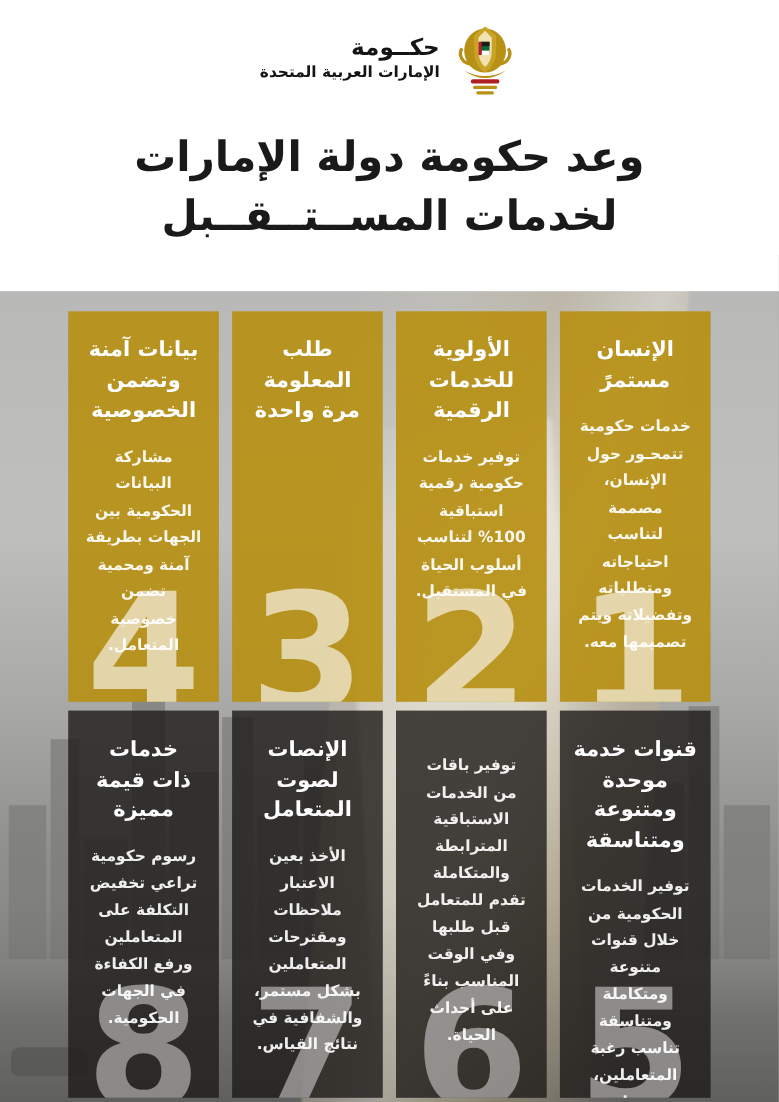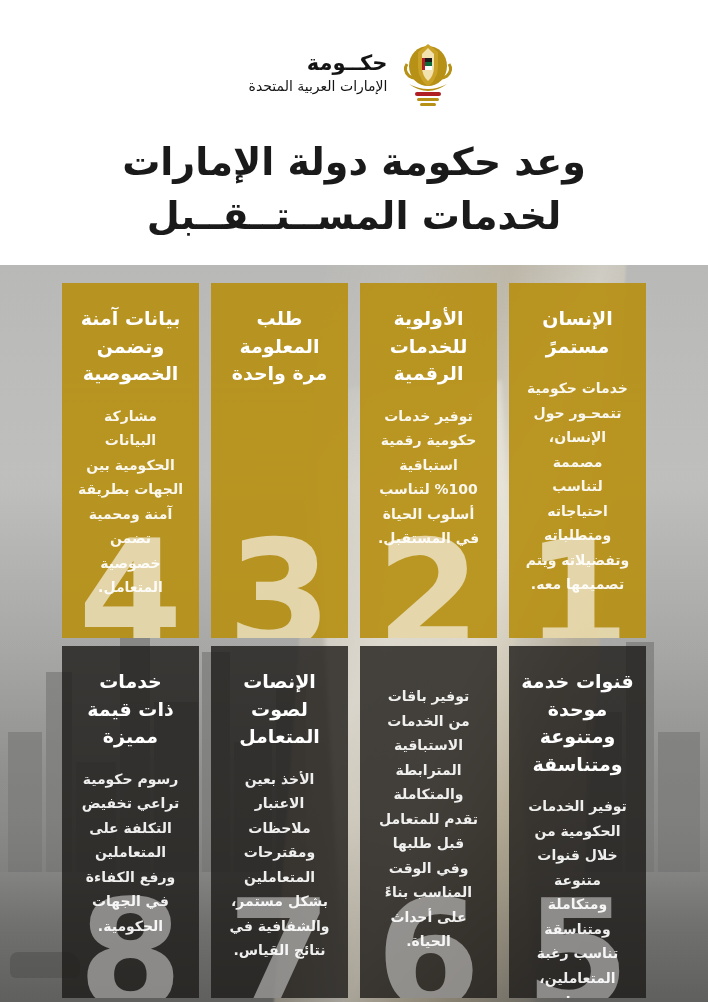--- a/index.html
+++ b/index.html
@@ -17,39 +17,39 @@
     position:relative;
     height:265px;
     background:#ffffff;
     text-align:center;
   }
   .emblem-row{
     display:flex;
     align-items:center;
     justify-content:center;
     gap:10px;
-    padding-top:36px;
+    padding-top:16px;
     direction:rtl;
   }
   .emblem{
     width:62px;height:74px;
     position:relative;
     flex:0 0 auto;
   }
   .emblem svg{display:block;}
   .gov-words{
     text-align:right;
     line-height:1.25;
     color:#111;
   }
   .gov-line1{
     font-size:21px;font-weight:bold;letter-spacing:0px;color:#141414;
   }
   .gov-line2{
-    font-size:14px;font-weight:normal;color:#141414;margin-top:2px;
+    font-size:14px;font-weight:bold;color:#141414;margin-top:2px;
   }
   .title{
     margin-top:26px;
     color:#1a1a1a;
     font-weight:bold;
     font-size:38px;
     line-height:1.42;
     letter-spacing:0px;
     padding:0 40px;
   }

